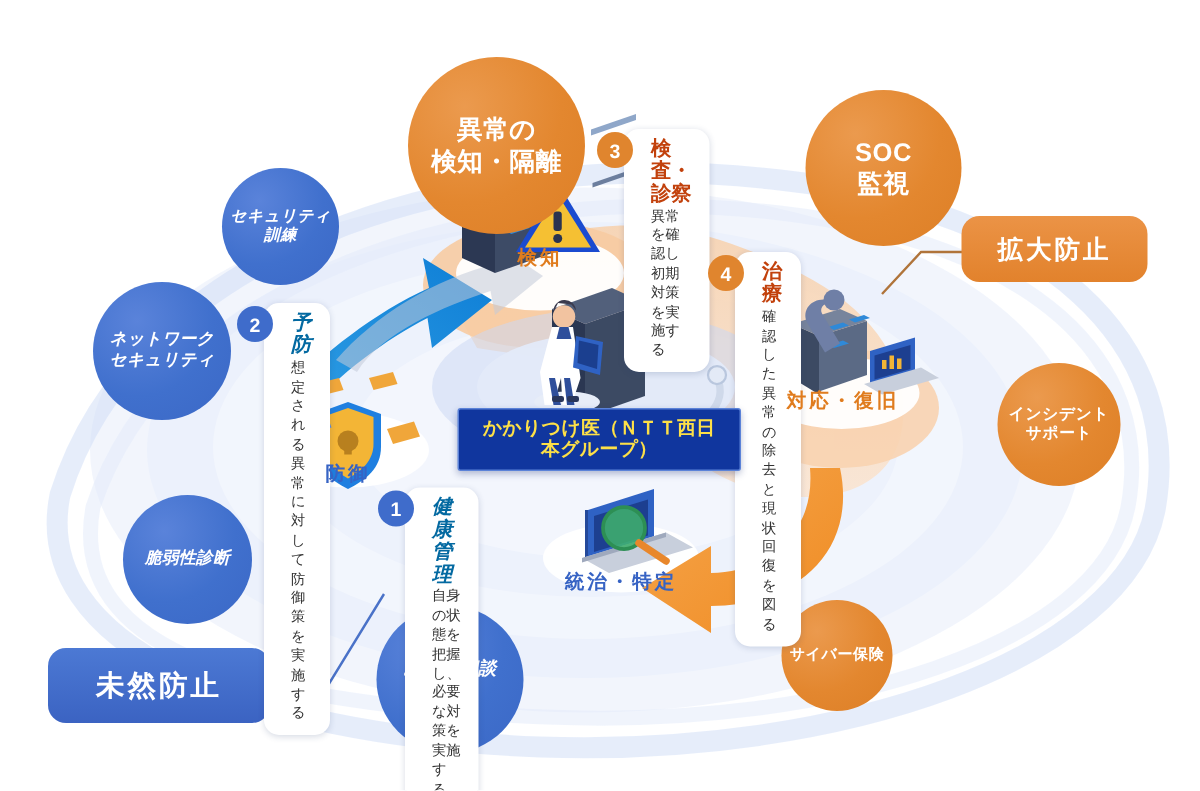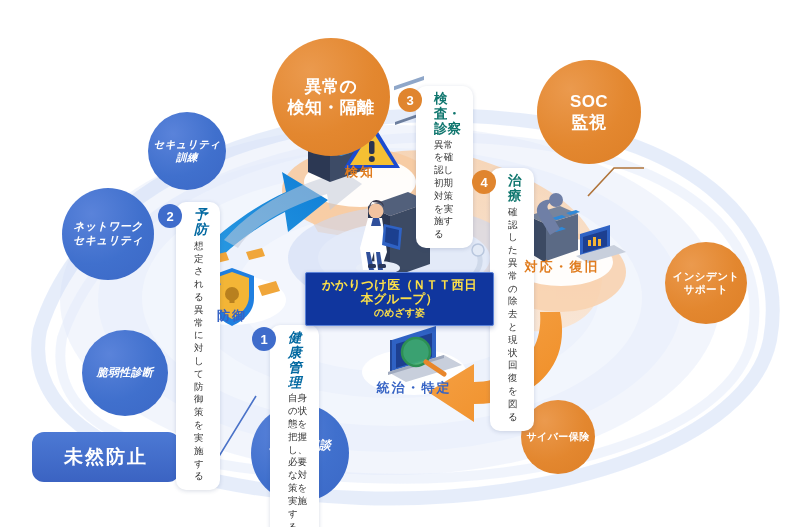--- a/index.html
+++ b/index.html
@@ -20,21 +20,21 @@
   .step{position:absolute;}
   .step .card{position:absolute;left:18px;top:0;background:#fff;border-radius:10px;
               padding:6px 12px 7px 18px;box-shadow:0 1px 4px rgba(40,60,110,.18);}
   .step .badge{position:absolute;left:0;top:2px;width:24px;height:24px;border-radius:50%;
                color:#fff;font-size:13px;font-weight:bold;display:flex;align-items:center;
                justify-content:center;z-index:3;}
   .b-blue{background:#3f6ccb;}
   .b-orange{background:#e0852e;}
   .step .ttl{font-size:13.5px;font-weight:bold;line-height:1.1;margin-bottom:2px;}
   .t-blue{color:#0369a1;font-style:italic;}
-  .t-orange{color:#0f766e;font-family:Liberation Serif, serif;}
+  .t-orange{color:#c2410c;font-family:Liberation Serif, serif;}
   .step .desc{font-size:9.5px;color:#333;line-height:1.35;white-space:pre-line;}
 
   .stagelabel{position:absolute;font-size:13px;font-weight:bold;letter-spacing:2px;text-align:center;}
   .sl-blue{color:#3663c4;}
   .sl-orange{color:#e07c1e;}
 
   .centerbox{position:absolute;background:#10369e;border:1px solid #5b82d8;border-radius:2px;
              color:#fde047;text-align:center;padding:5px 10px 6px;box-shadow:0 2px 5px rgba(20,40,110,.3);}
   .centerbox .l1{font-size:12.5px;font-weight:bold;letter-spacing:.3px;line-height:1.15;}
   .centerbox .l2{font-size:10px;font-weight:bold;line-height:1.2;}
@@ -231,20 +231,23 @@
   </div>
 
   <div class="circle c-orange" style="left:521px;top:400px;width:74px;height:74px;font-size:10px;">
     <span style="white-space:pre-line;">サイバー保険</span>
   </div>
 
   <div class="pill p-blue" style="left:32px;top:432px;width:148px;height:50px;font-size:19px;">
     <span>未然防止</span>
   </div>
 
+  <div class="pill p-orange" style="left:641px;top:144px;width:124px;height:44px;font-size:17px;">
+    <span>拡大防止</span>
+  </div>
 
   <div class="step" style="left:252px;top:325px;">
     <div class="badge b-blue">1</div>
     <div class="card">
       <div class="ttl t-blue">健康管理</div>
       <div class="desc">自身の状態を把握し、
 必要な対策を実施する</div>
     </div>
   </div>
 
@@ -283,16 +286,15 @@
   </div>
   <div class="stagelabel sl-blue" style="left:364px;top:379px;width:100px;">
     <span>統治・特定</span>
   </div>
   <div class="stagelabel sl-orange" style="left:512px;top:258px;width:100px;">
     <span>対応・復旧</span>
   </div>
 
   <div class="centerbox" style="left:305px;top:272px;width:167px;">
     <div class="l1">かかりつけ医（ＮＴＴ西日本グループ）</div>
-    <div class="l2">のめざす姿</div>
   </div>
 
 </div>
 
 </body></html>

